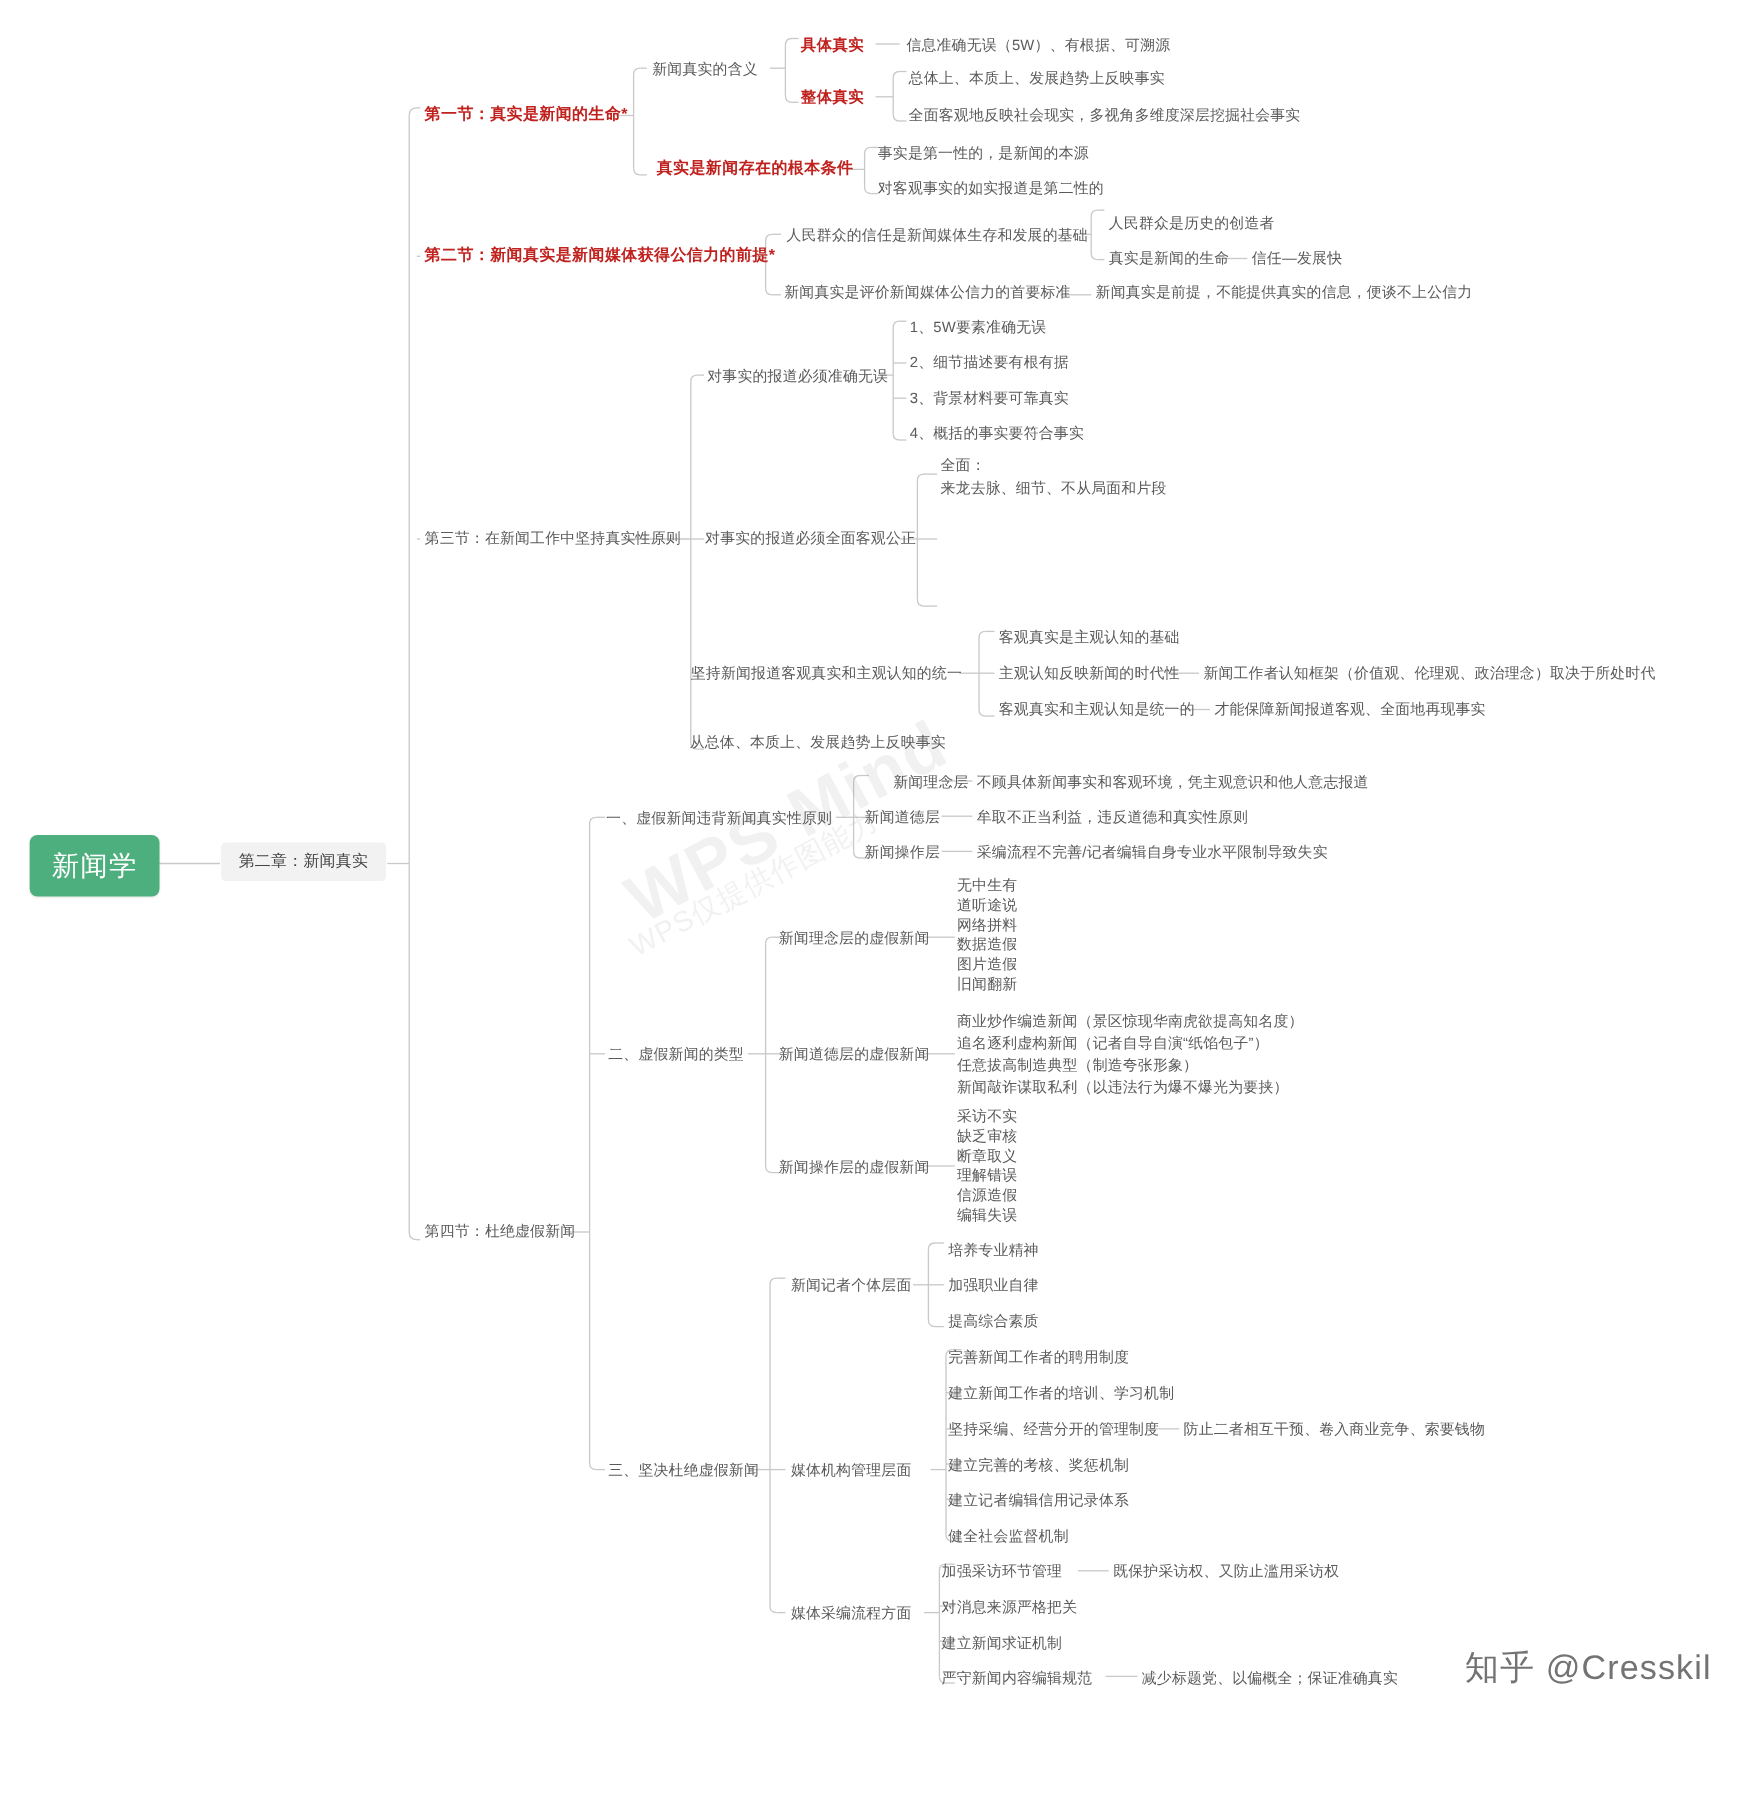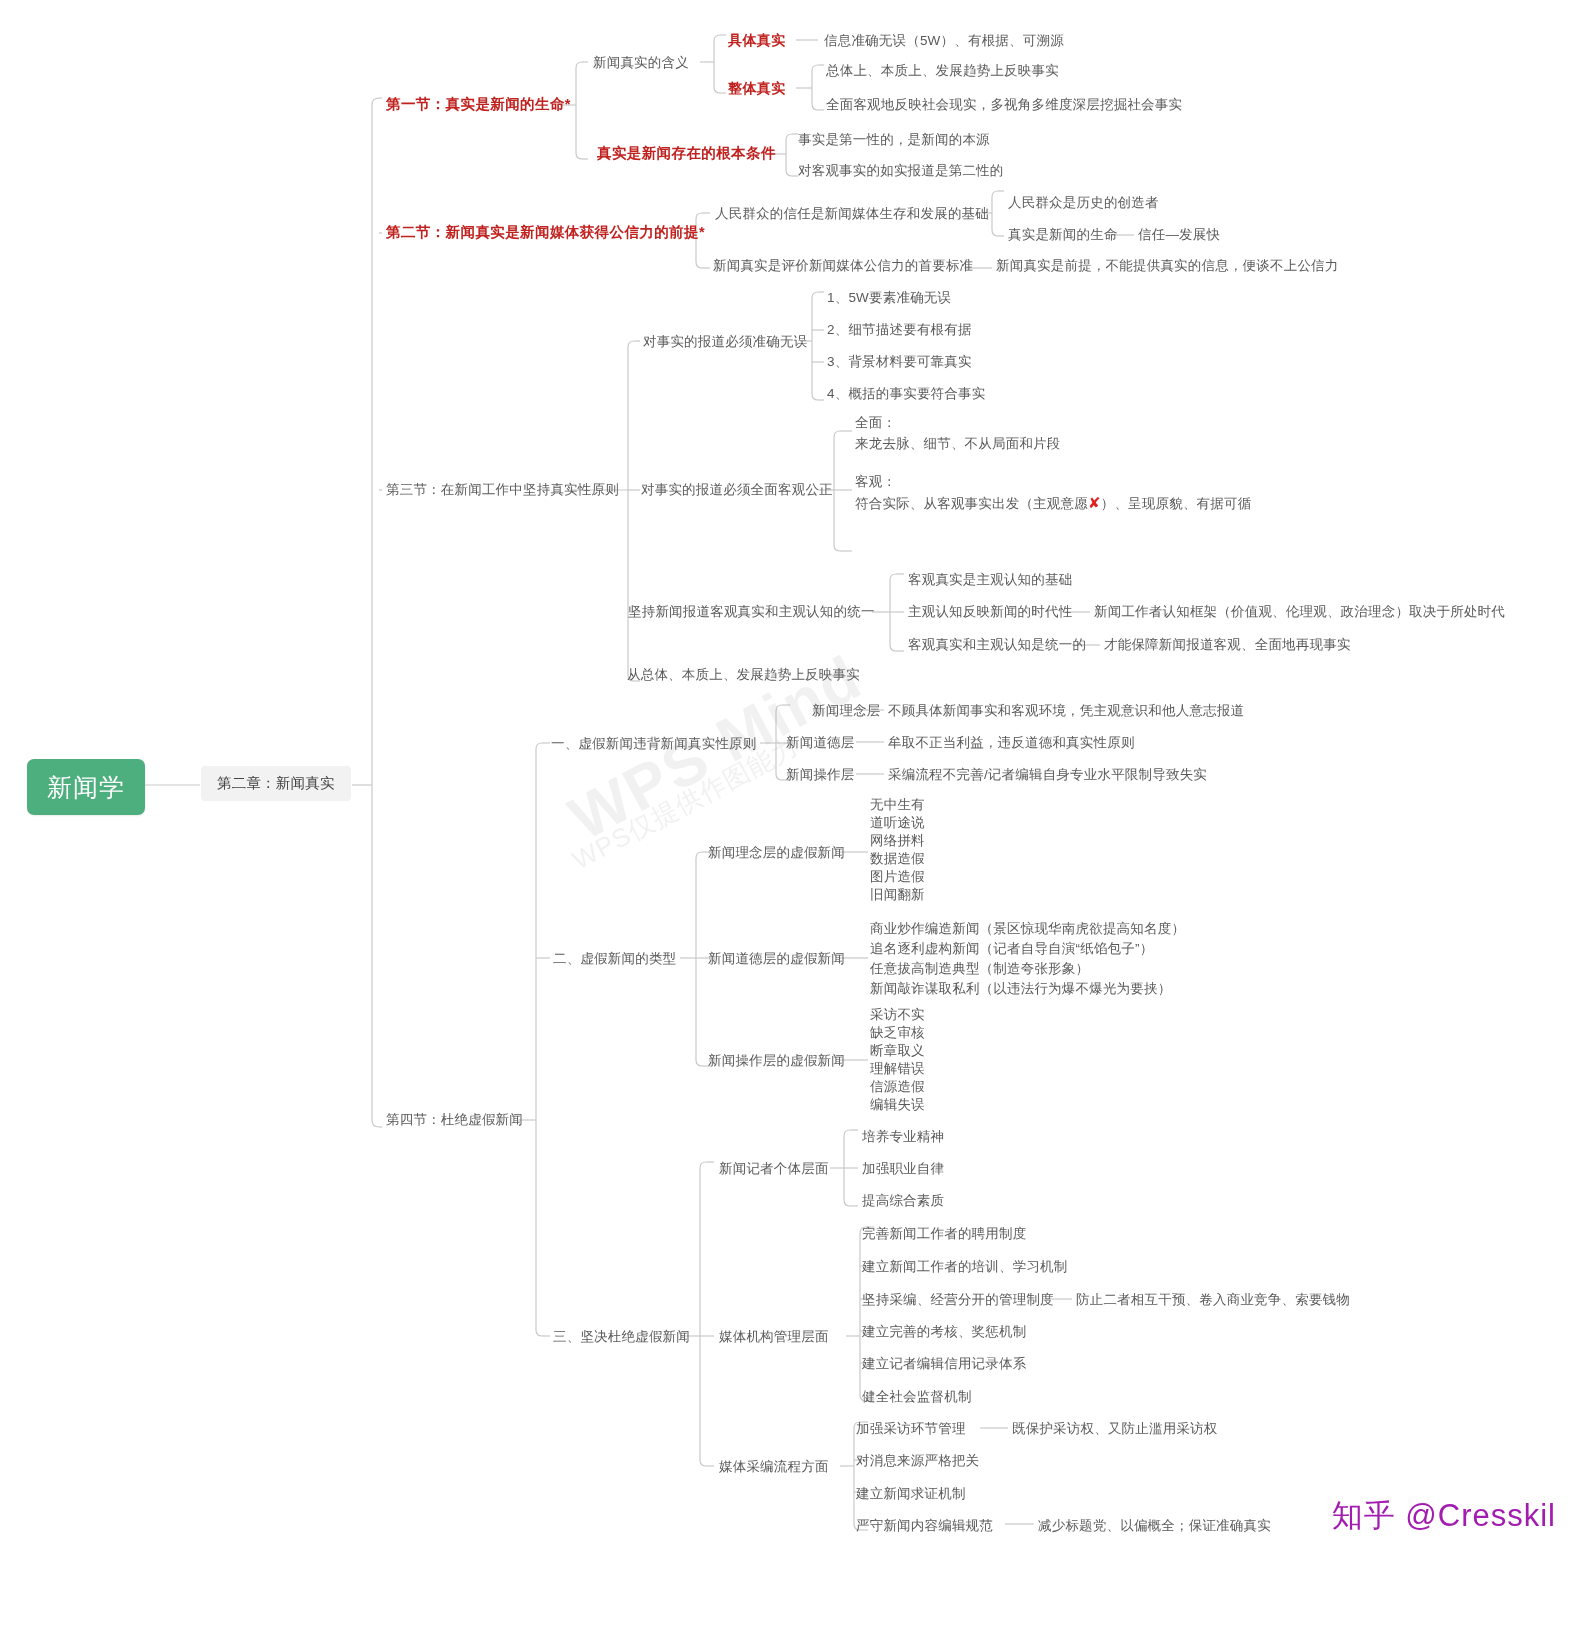--- a/index.html
+++ b/index.html
@@ -81,21 +81,21 @@
   }
   .watermark.small{
     font-size:26px;
     font-weight:normal;
     letter-spacing:1px;
   }
   .credit{
     position:absolute;
     right:26px;bottom:108px;
     font-size:31px;
-    color:#a21caf;
+    color:#737373;
     letter-spacing:1px;
     white-space:pre;
   }
 </style>
 </head>
 <body>
 
 <div id="canvas">
 
   <svg id="wires" viewBox="0 0 1582 1645">
@@ -293,22 +293,20 @@
 
   <div class="node" style="left:643px;top:333px;">对事实的报道必须准确无误</div>
   <div class="node" style="left:827px;top:289px;">1、5W要素准确无误</div>
   <div class="node" style="left:827px;top:321px;">2、细节描述要有根有据</div>
   <div class="node" style="left:827px;top:353px;">3、背景材料要可靠真实</div>
   <div class="node" style="left:827px;top:385px;">4、概括的事实要符合事实</div>
 
   <div class="node" style="left:641px;top:481px;">对事实的报道必须全面客观公正</div>
   <div class="node multiline" style="left:855px;top:412px;">全面：
 来龙去脉、细节、不从局面和片段</div>
-  <div class="node multiline" style="left:855px;top:471px;"><span>客观：
-符合实际、从客观事实出发（主观意愿</span><span class="xmark">✘</span><span>）、呈现原貌、有据可循</span></div>
 
   <div class="node" style="left:628px;top:603px;">坚持新闻报道客观真实和主观认知的统一</div>
   <div class="node" style="left:908px;top:571px;">客观真实是主观认知的基础</div>
   <div class="node" style="left:908px;top:603px;">主观认知反映新闻的时代性</div>
   <div class="node" style="left:1094px;top:603px;">新闻工作者认知框架（价值观、伦理观、政治理念）取决于所处时代</div>
   <div class="node" style="left:908px;top:636px;">客观真实和主观认知是统一的</div>
   <div class="node" style="left:1104px;top:636px;">才能保障新闻报道客观、全面地再现事实</div>
 
   <div class="node" style="left:627px;top:666px;">从总体、本质上、发展趋势上反映事实</div>
 

